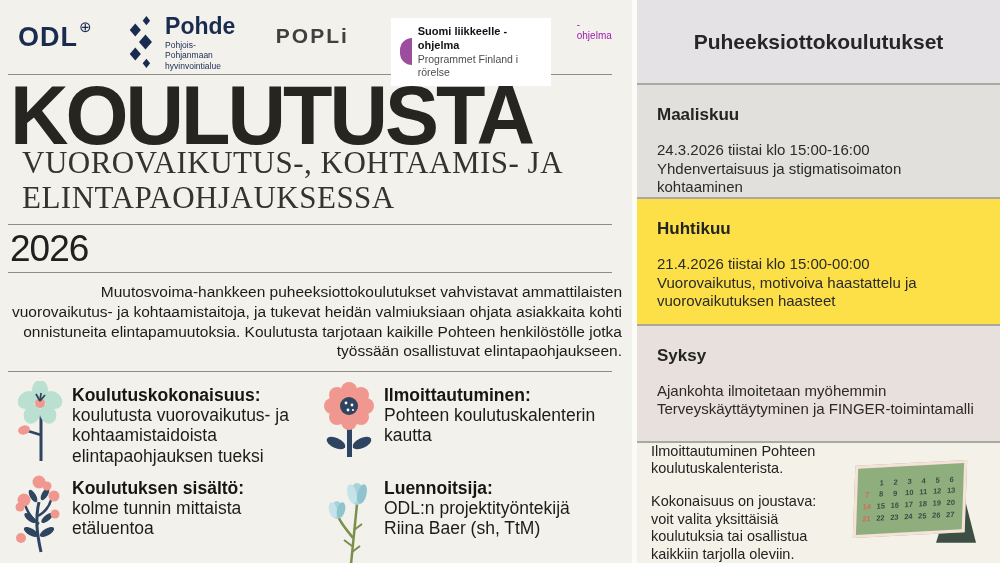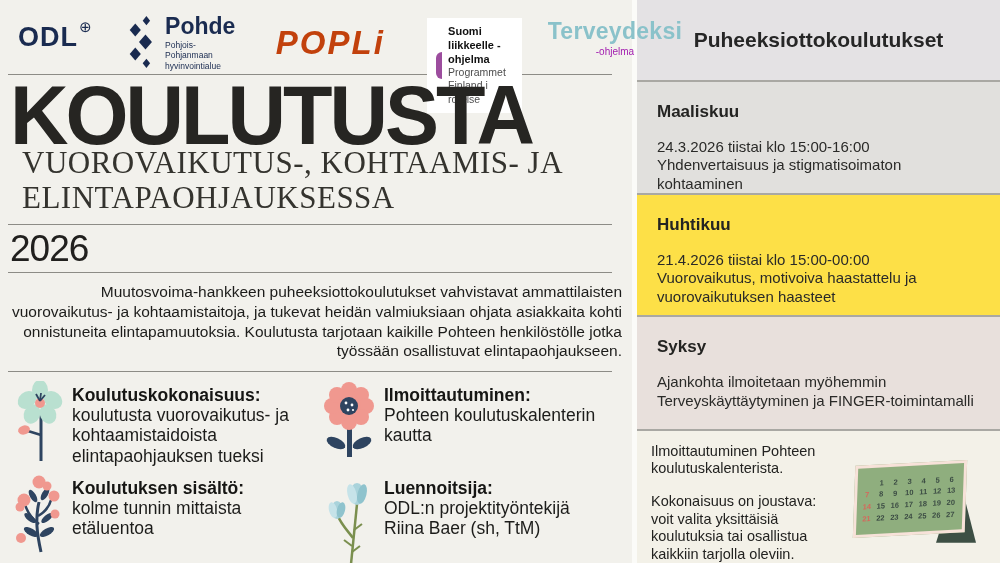--- a/index.html
+++ b/index.html
@@ -12,21 +12,21 @@
   .rule { height:1px; background:#8d8c86; border:0; }
 
   .logo-row { display:flex; align-items:flex-start; height:58px; margin-left:10px; }
   .logo-odl { display:flex; align-items:flex-start; margin-top:12px; color:#1a2b50; }
   .logo-odl .odl-text { font-size:27px; font-weight:bold; letter-spacing:1px; }
   .logo-odl .odl-sym { font-size:15px; margin-left:1px; margin-top:-4px; }
   .logo-pohde { display:flex; margin-left:34px; margin-top:4px; }
   .pohde-text { margin-left:8px; color:#1a2b50; }
   .pohde-name { font-size:23px; font-weight:bold; line-height:1.05; }
   .pohde-sub { font-size:8.5px; line-height:1.2; margin-top:2px; }
-  .logo-popli { margin-left:38px; margin-top:14px; font-size:33px; font-weight:bold; letter-spacing:2px; color:#c2410c;font-style:italic; }
+  .logo-popli { margin-left:38px; margin-top:14px; font-size:21px; font-weight:bold; letter-spacing:2px; color:#404040; }
   .logo-suomi { margin-left:42px; margin-top:8px; background:#ffffff; padding:7px 9px; display:flex; align-items:center; }
   .suomi-moon { width:13px; height:27px; background:#9c4d9e; border-radius:13px 0 0 13px; margin-right:6px; }
   .suomi-l1 { font-size:11px; font-weight:bold; color:#111; line-height:1.25; }
   .suomi-l2 { font-size:10.5px; color:#4d4d4d; line-height:1.25; }
   .logo-terveydeksi { margin-left:26px; margin-top:8px; display:flex; flex-direction:column; align-items:center; }
   .terv-name { font-size:23px; color:#8ac2ca; font-weight:bold; letter-spacing:0.3px; }
   .terv-sub { font-size:10px; color:#a21caf; margin-top:1px; }
 
   .rule-logos { margin:6px 0 0 0; }
 
@@ -50,21 +50,21 @@
   
   .sidebar { width:368px; height:563px; display:flex; flex-direction:column; border-left:5px solid #fbfbf8; }
   .sb-header { height:86px; background:#e4e2e4; display:flex; align-items:center; justify-content:center; }
   .sb-header-title { font-size:21px; font-weight:bold; color:#262626; }
   .sb-section { border-top:2px solid #a9a8a3; padding:20px 22px 0 20px; }
   .sb-march  { height:117px; background:#e1e0dd; }
   .sb-april  { height:130px; background:#fde047; }
   .sb-autumn { height:120px; background:#e8e0dc; }
   .sb-month { font-size:17px; font-weight:bold; color:#242422; margin-bottom:16px; }
   .sb-line { font-size:15px; color:#2a2a28; line-height:1.22; max-width:330px; }
-  .sb-footer { flex:1; background:#f3f1e8; border-top:2px solid #a9a8a3; padding:12px 10px 0 14px; display:flex; }
+  .sb-footer { flex:1; background:#f3f1e8; border-top:2px solid #a9a8a3; padding:0 10px 0 14px; display:flex; }
   .sb-footer-text { width:208px; font-size:14.5px; line-height:1.2; color:#222220; }
   .sb-footer-text p { margin-bottom:0; }
   .ft-gap { height:16px; }
 
   .calendar-wrap { position:relative; width:140px; height:92px; margin-left:2px; margin-top:16px; }
   .cal-page { position:absolute; left:0; top:4px; width:112px; height:72px; background:#8fae7e;
               border:3px solid #f7e2d9; transform:rotate(-3deg) skewX(-5deg);
               display:flex; flex-direction:column; justify-content:center; padding:2px 3px; }
   .cal-row { display:flex; }
   .cal-day { width:14px; text-align:center; font-size:7.5px; font-weight:bold; color:#3c4c44; line-height:1.55; }
@@ -104,21 +104,20 @@
       </div>
       <div class="logo-popli">POPLi</div>
       <div class="logo-suomi">
         <div class="suomi-moon"></div>
         <div>
           <div class="suomi-l1">Suomi liikkeelle -ohjelma</div>
           <div class="suomi-l2">Programmet Finland i rörelse</div>
         </div>
       </div>
       <div class="logo-terveydeksi">
-        <div class="terv-name">Terveydeksi</div>
         <div class="terv-sub">-ohjelma</div>
       </div>
     </div>
 
     <div class="rule rule-logos"></div>
 
     <h1 class="hero-title">KOULUTUSTA</h1>
     <div class="hero-sub">
       <div>VUOROVAIKUTUS-, KOHTAAMIS- JA</div>
       <div>ELINTAPAOHJAUKSESSA</div>

